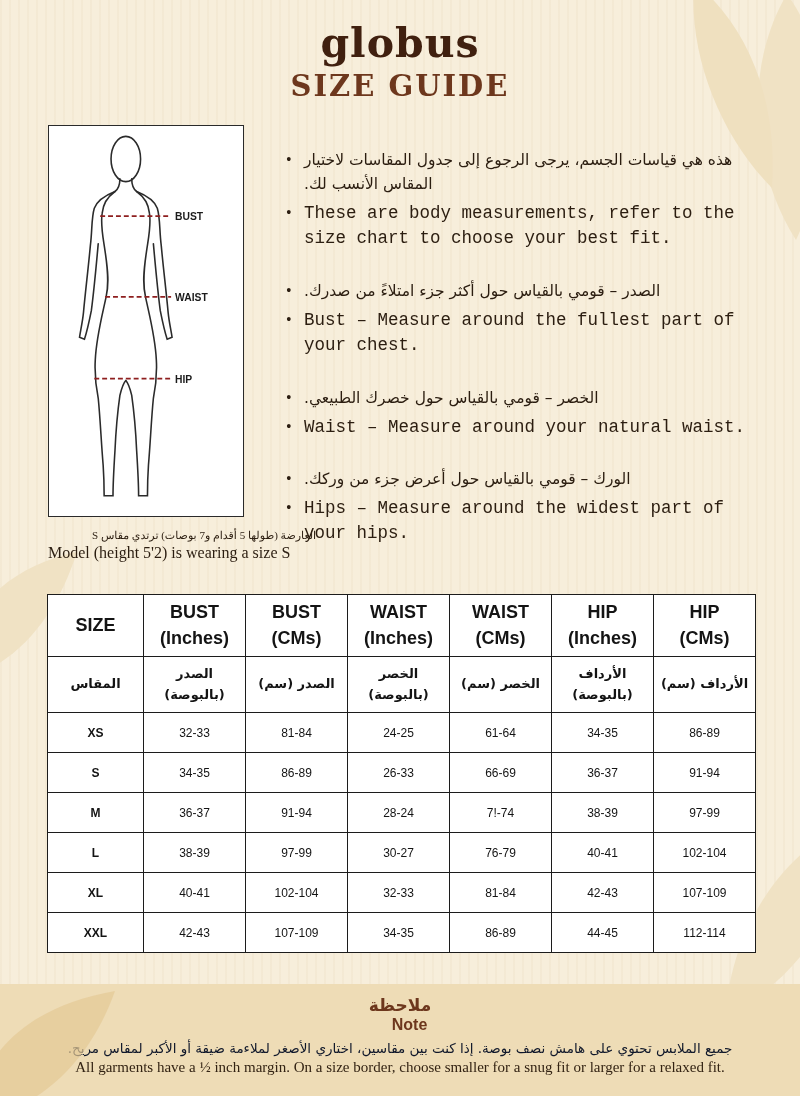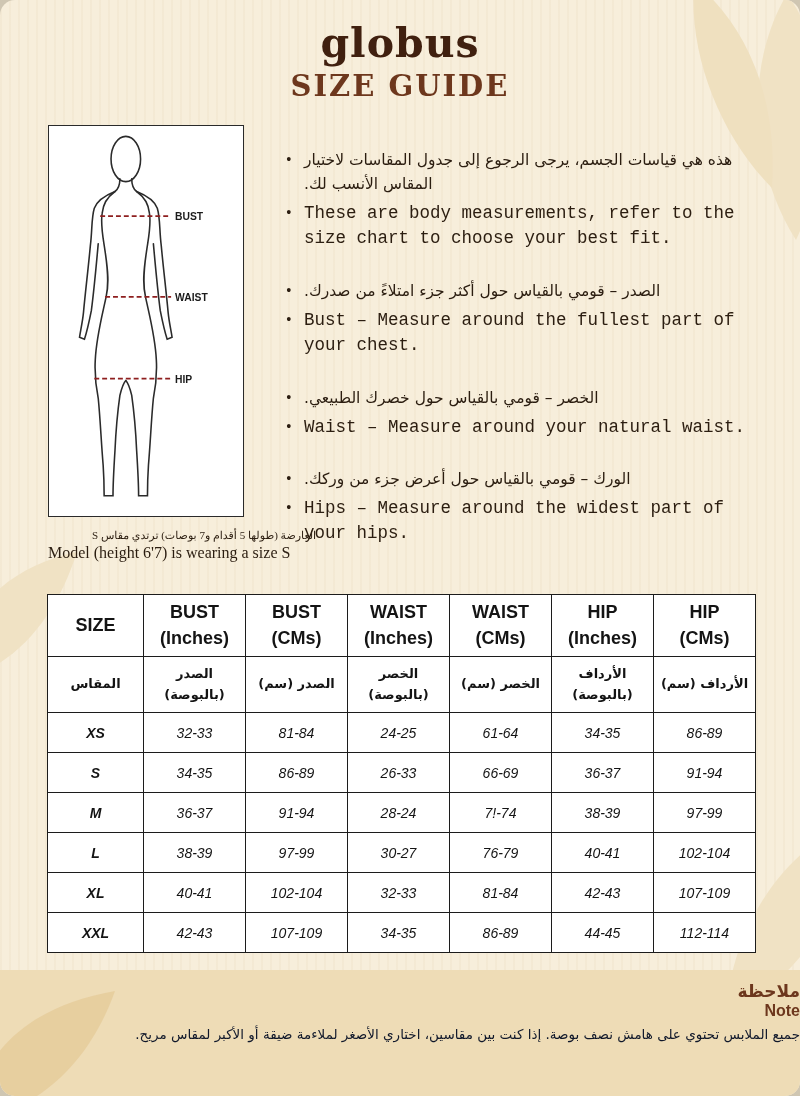--- a/index.html
+++ b/index.html
@@ -1,21 +1,21 @@
 <!DOCTYPE html>
 <html><head>
 <meta charset="utf-8">
 <style>
   * { margin:0; padding:0; box-sizing:border-box; }
   html,body { background:#cfc6b2; }
   .page {
     position:relative; width:800px; height:1096px; margin:0 auto;
     background:#f7eedb;
     background-image:repeating-linear-gradient(90deg, rgba(213,189,148,0.10) 0 2px, transparent 2px 9px);
-    overflow:hidden; font-family:"Liberation Serif", serif; color:#2b1d10;border-radius:15px;
+    overflow:hidden; font-family:"Liberation Serif", serif; color:#2b1d10;
   }
   .decor { position:absolute; z-index:0; pointer-events:none; }
   .layer { position:absolute; z-index:1; }
 
   
   .header { top:22px; left:0; right:0; text-align:center; }
   .logo { font-family:"DejaVu Serif", serif; font-weight:700; font-size:41px; color:#40200f; letter-spacing:1px; line-height:1.05; }
   .size-guide-title { font-family:"DejaVu Serif", serif; font-weight:700; font-size:29px; color:#6d371d; letter-spacing:2px; margin-top:4px; }
 
   
@@ -35,25 +35,25 @@
   .model-note { top:529px; left:48px; }
   .model-ar { font-family:Liberation Serif, serif; font-size:11px; direction:rtl; unicode-bidi:isolate; text-align:left;margin-left:44px; }
   .model-en { font-family:"Liberation Serif", serif; font-size:16px; margin-top:2px; }
 
   
   .size-table { top:594px; left:47px; width:708px; border-collapse:collapse; background:#ffffff;
     table-layout:fixed; font-family:"Liberation Sans", sans-serif; color:#141414; }
   .size-table th, .size-table td { border:1.6px solid #1c1c1c; text-align:center; vertical-align:middle; padding:0; }
   .h-en th { font-size:18px; font-weight:700; height:62px; line-height:1.4; }
   .h-ar th { font-family:"DejaVu Sans", sans-serif; font-size:13px; font-weight:700; height:56px; line-height:1.55; }
-  .size-table tbody td { font-size:14px; height:40px;font-style:italic; }
+  .size-table tbody td { font-size:12px; height:40px; }
   .size-table tbody td.size-col { font-weight:700; }
 
   
-  .note-footer { left:0; right:0; bottom:0; height:126px; background:#eedcb6; text-align:right; padding-top:11px;margin-top:17px; }
+  .note-footer { left:0; right:0; bottom:0; height:112px; background:#eedcb6; text-align:center; padding-top:11px;margin-top:17px; }
   .note-title-ar { font-family:"DejaVu Sans", sans-serif; font-weight:700; font-size:17px; color:#6d371d; }
   .note-title-en { font-family:"Liberation Sans", sans-serif; font-weight:700; font-size:16px; color:#6d371d; margin-top:1px;padding-left:19px; }
   .note-body-ar { font-family:"DejaVu Sans", sans-serif; font-size:13.5px; margin-top:6px; color:#0f172a; }
   .note-body-en { font-family:"Liberation Serif", serif; font-size:15px; margin-top:3px; color:#332313; }
 </style>
 </head>
 <body>
 
 <div class="page">
 
@@ -133,21 +133,21 @@
         </div>
       <div class="instr-line">
           <span class="bullet">•</span>
           <span class="en-text">Hips – Measure around the widest part of your hips.</span>
         </div>
     </div>
   </div>
 
   <div class="layer model-note">
     <div class="model-ar">العارضة (طولها 5 أقدام و7 بوصات) ترتدي مقاس S</div>
-    <div class="model-en">Model (height 6'7) is wearing a size S</div>
+    <div class="model-en">Model (height 5'2) is wearing a size S</div>
   </div>
 
   <table class="layer size-table">
     <colgroup>
       <col style="width:96px">
         <col style="width:102px">
         <col style="width:102px">
         <col style="width:102px">
         <col style="width:102px">
         <col style="width:102px">
@@ -268,15 +268,16 @@
     </tbody>
   </table>
 
   <div class="layer note-footer">
     <svg class="decor" style="left:-30px; bottom:-25px;" width="150" height="130" viewBox="0 0 150 130">
       <path d="M0,130 C10,60 60,15 145,0 C120,70 70,120 0,130Z" fill="#e4c996" opacity="0.7"></path>
     </svg>
     <div class="note-title-ar">ملاحظة</div>
     <div class="note-title-en">Note</div>
     <div class="note-body-ar" dir="rtl">جميع الملابس تحتوي على هامش نصف بوصة. إذا كنت بين مقاسين، اختاري الأصغر لملاءمة ضيقة أو الأكبر لمقاس مريح.</div>
+    <div class="note-body-en">All garments have a ½ inch margin. On a size border, choose smaller for a snug fit or larger for a relaxed fit.</div>
   </div>
 
 </div>
 
 </body></html>

